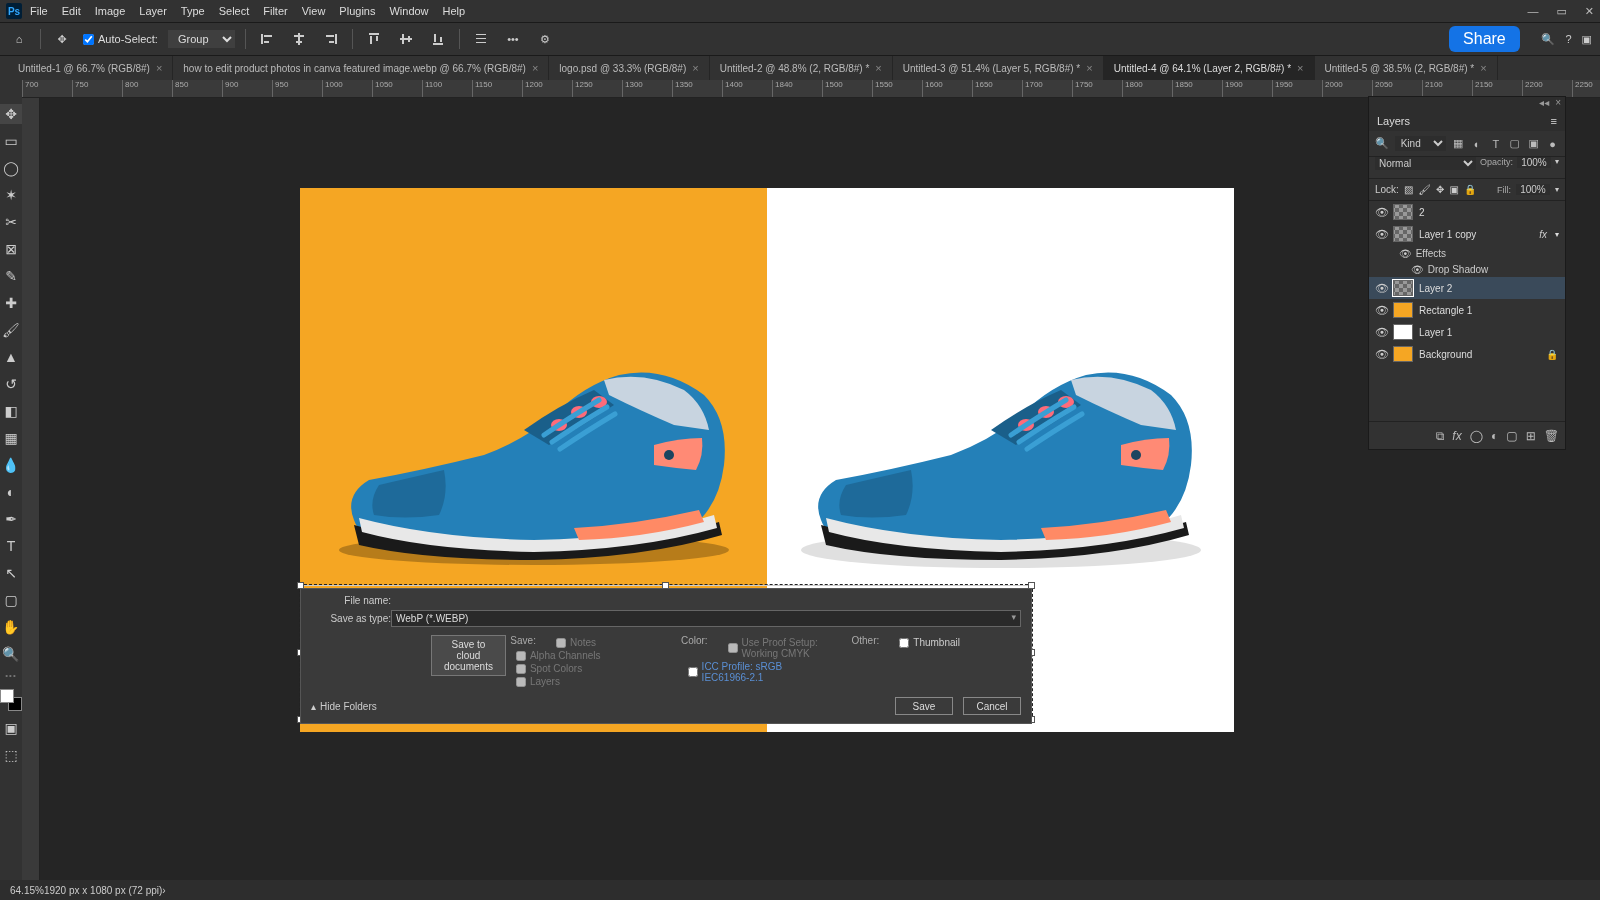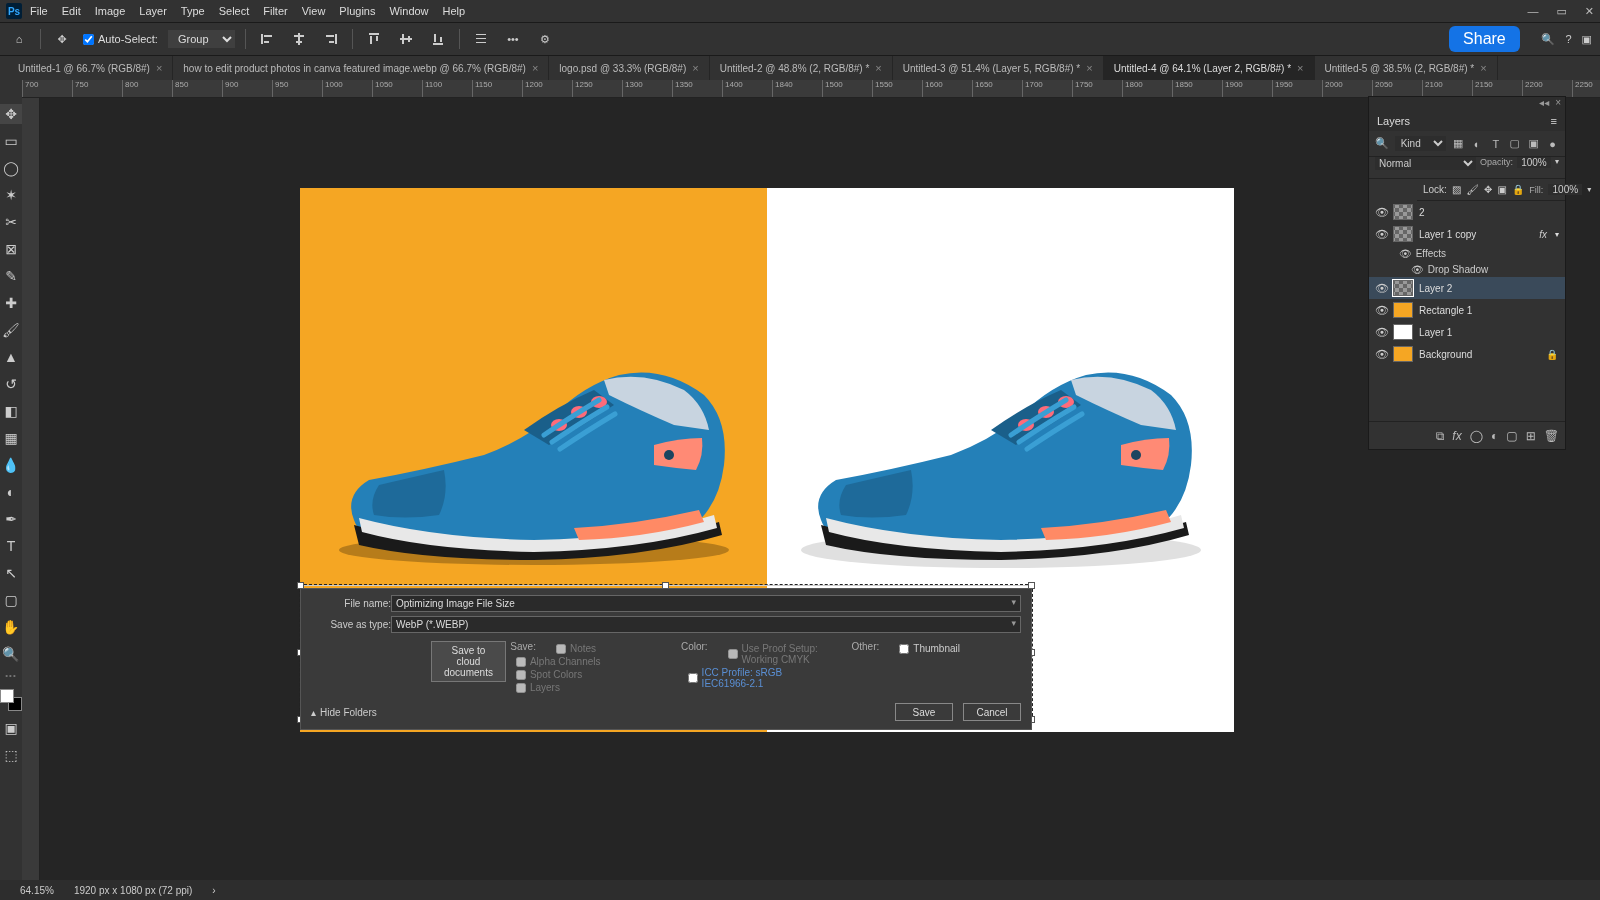--- a/index.html
+++ b/index.html
@@ -64,35 +64,35 @@
 .layers-panel{position:absolute;right:34px;top:96px;width:198px;background:#323232;border:1px solid #1a1a1a;font-size:11px;z-index:3;}
 .panel-collapse{height:14px;background:#2d2d2d;display:flex;justify-content:flex-end;padding:0 4px;font-size:10px;color:#999;gap:6px;}
 .panel-tab{height:20px;background:#2d2d2d;display:flex;align-items:center;padding:0 8px;color:#ddd;font-size:11px;justify-content:space-between;}
 .panel-filters{height:26px;display:flex;align-items:center;padding:0 6px;gap:6px;border-bottom:1px solid #222;}
 .kind-sel{background:#2d2d2d;border:none;color:#ccc;font-size:10px;padding:1px 8px 1px 2px;}
 .pf-ic{width:14px;height:14px;color:#bbb;font-size:11px;display:flex;align-items:center;justify-content:center;}
 .panel-blend{height:22px;display:flex;align-items:flex-start;padding:0 6px;gap:4px;border-bottom:1px solid #222;}
 .blend-sel{flex:1;background:#2d2d2d;border:none;color:#ccc;font-size:10px;}
 .op-label{font-size:9px;color:#aaa;}
 .op-val{background:#2d2d2d;border:none;color:#ccc;font-size:10px;width:34px;text-align:center;}
-.panel-lock{height:22px;display:flex;align-items:center;padding:0 6px;gap:5px;border-bottom:1px solid #222;font-size:10px;margin-left:48px;}
+.panel-lock{height:22px;display:flex;align-items:center;padding:0 6px;gap:5px;border-bottom:1px solid #222;font-size:10px;}
 .lock-ic{font-size:10px;color:#ccc;}
 .layer-list{background:#323232;max-height:160px;}
 .layer{height:22px;display:flex;align-items:center;padding:0 6px;gap:6px;font-size:10px;color:#ddd;}
 .layer.sel{background:#3a4a5a;}
 .eye{width:12px;color:#ccc;font-size:11px;}
 .thumb{width:20px;height:16px;background:#888;border:1px solid #666;}
 .thumb.checker{background:repeating-conic-gradient(#666 0 25%,#999 0 50%) 50%/8px 8px;}
 .thumb.orange{background:#f5a623;}
 .thumb.white{background:#fff;}
 .sub{padding-left:30px;font-size:10px;color:#ccc;height:16px;display:flex;align-items:center;gap:4px;}
 .fx{margin-left:auto;font-style:italic;color:#ccc;font-size:10px;margin-right:2px;}
 .lock-r{margin-left:auto;color:#aaa;font-size:10px;}
 .panel-foot{height:28px;display:flex;align-items:center;justify-content:flex-end;padding:0 6px;gap:8px;color:#bbb;font-size:12px;border-top:1px solid #222;}
-.status-bar{position:absolute;bottom:0;left:0;right:0;height:20px;background:#2d2d2d;display:flex;align-items:center;padding:0 20px;font-size:10px;color:#ccc;gap:20px;}
+.status-bar{position:absolute;bottom:0;left:0;right:0;height:20px;background:#2d2d2d;display:flex;align-items:center;padding:0 10px;font-size:10px;color:#ccc;}
 svg{display:block;}
 </style>
 </head>
 <body>
 
 <div class="titlebar">
   <div class="ps-logo">Ps</div>
   <div class="menu-row">
     <span>File</span>
     <span>Edit</span>
@@ -320,21 +320,20 @@
               <path d="M 330 95 Q 355 88 378 88 Q 380 105 372 120 Q 350 118 330 115 Z" fill="#ff8a75"></path>
               <path d="M 55 135 Q 85 128 120 120 Q 125 145 115 165 Q 80 170 50 165 Q 45 150 55 135 Z" fill="#1e6a9a"></path>
               <circle cx="345" cy="105" r="5" fill="#1a4560"></circle>
             </svg>
           </div>
         </div>
 
         <div class="dialog">
           <div class="dlg-row">
             <span class="dlg-label">File name:</span>
-            <div class="dlg-input">Optimizing Image File Size</div>
           </div>
           <div class="dlg-row">
             <span class="dlg-label">Save as type:</span>
             <div class="dlg-input">WebP (*.WEBP)</div>
           </div>
           <div class="dlg-body">
             <div class="dlg-col">
               <button class="dlg-btn">Save to cloud documents</button>
             </div>
             <div class="dlg-col">

